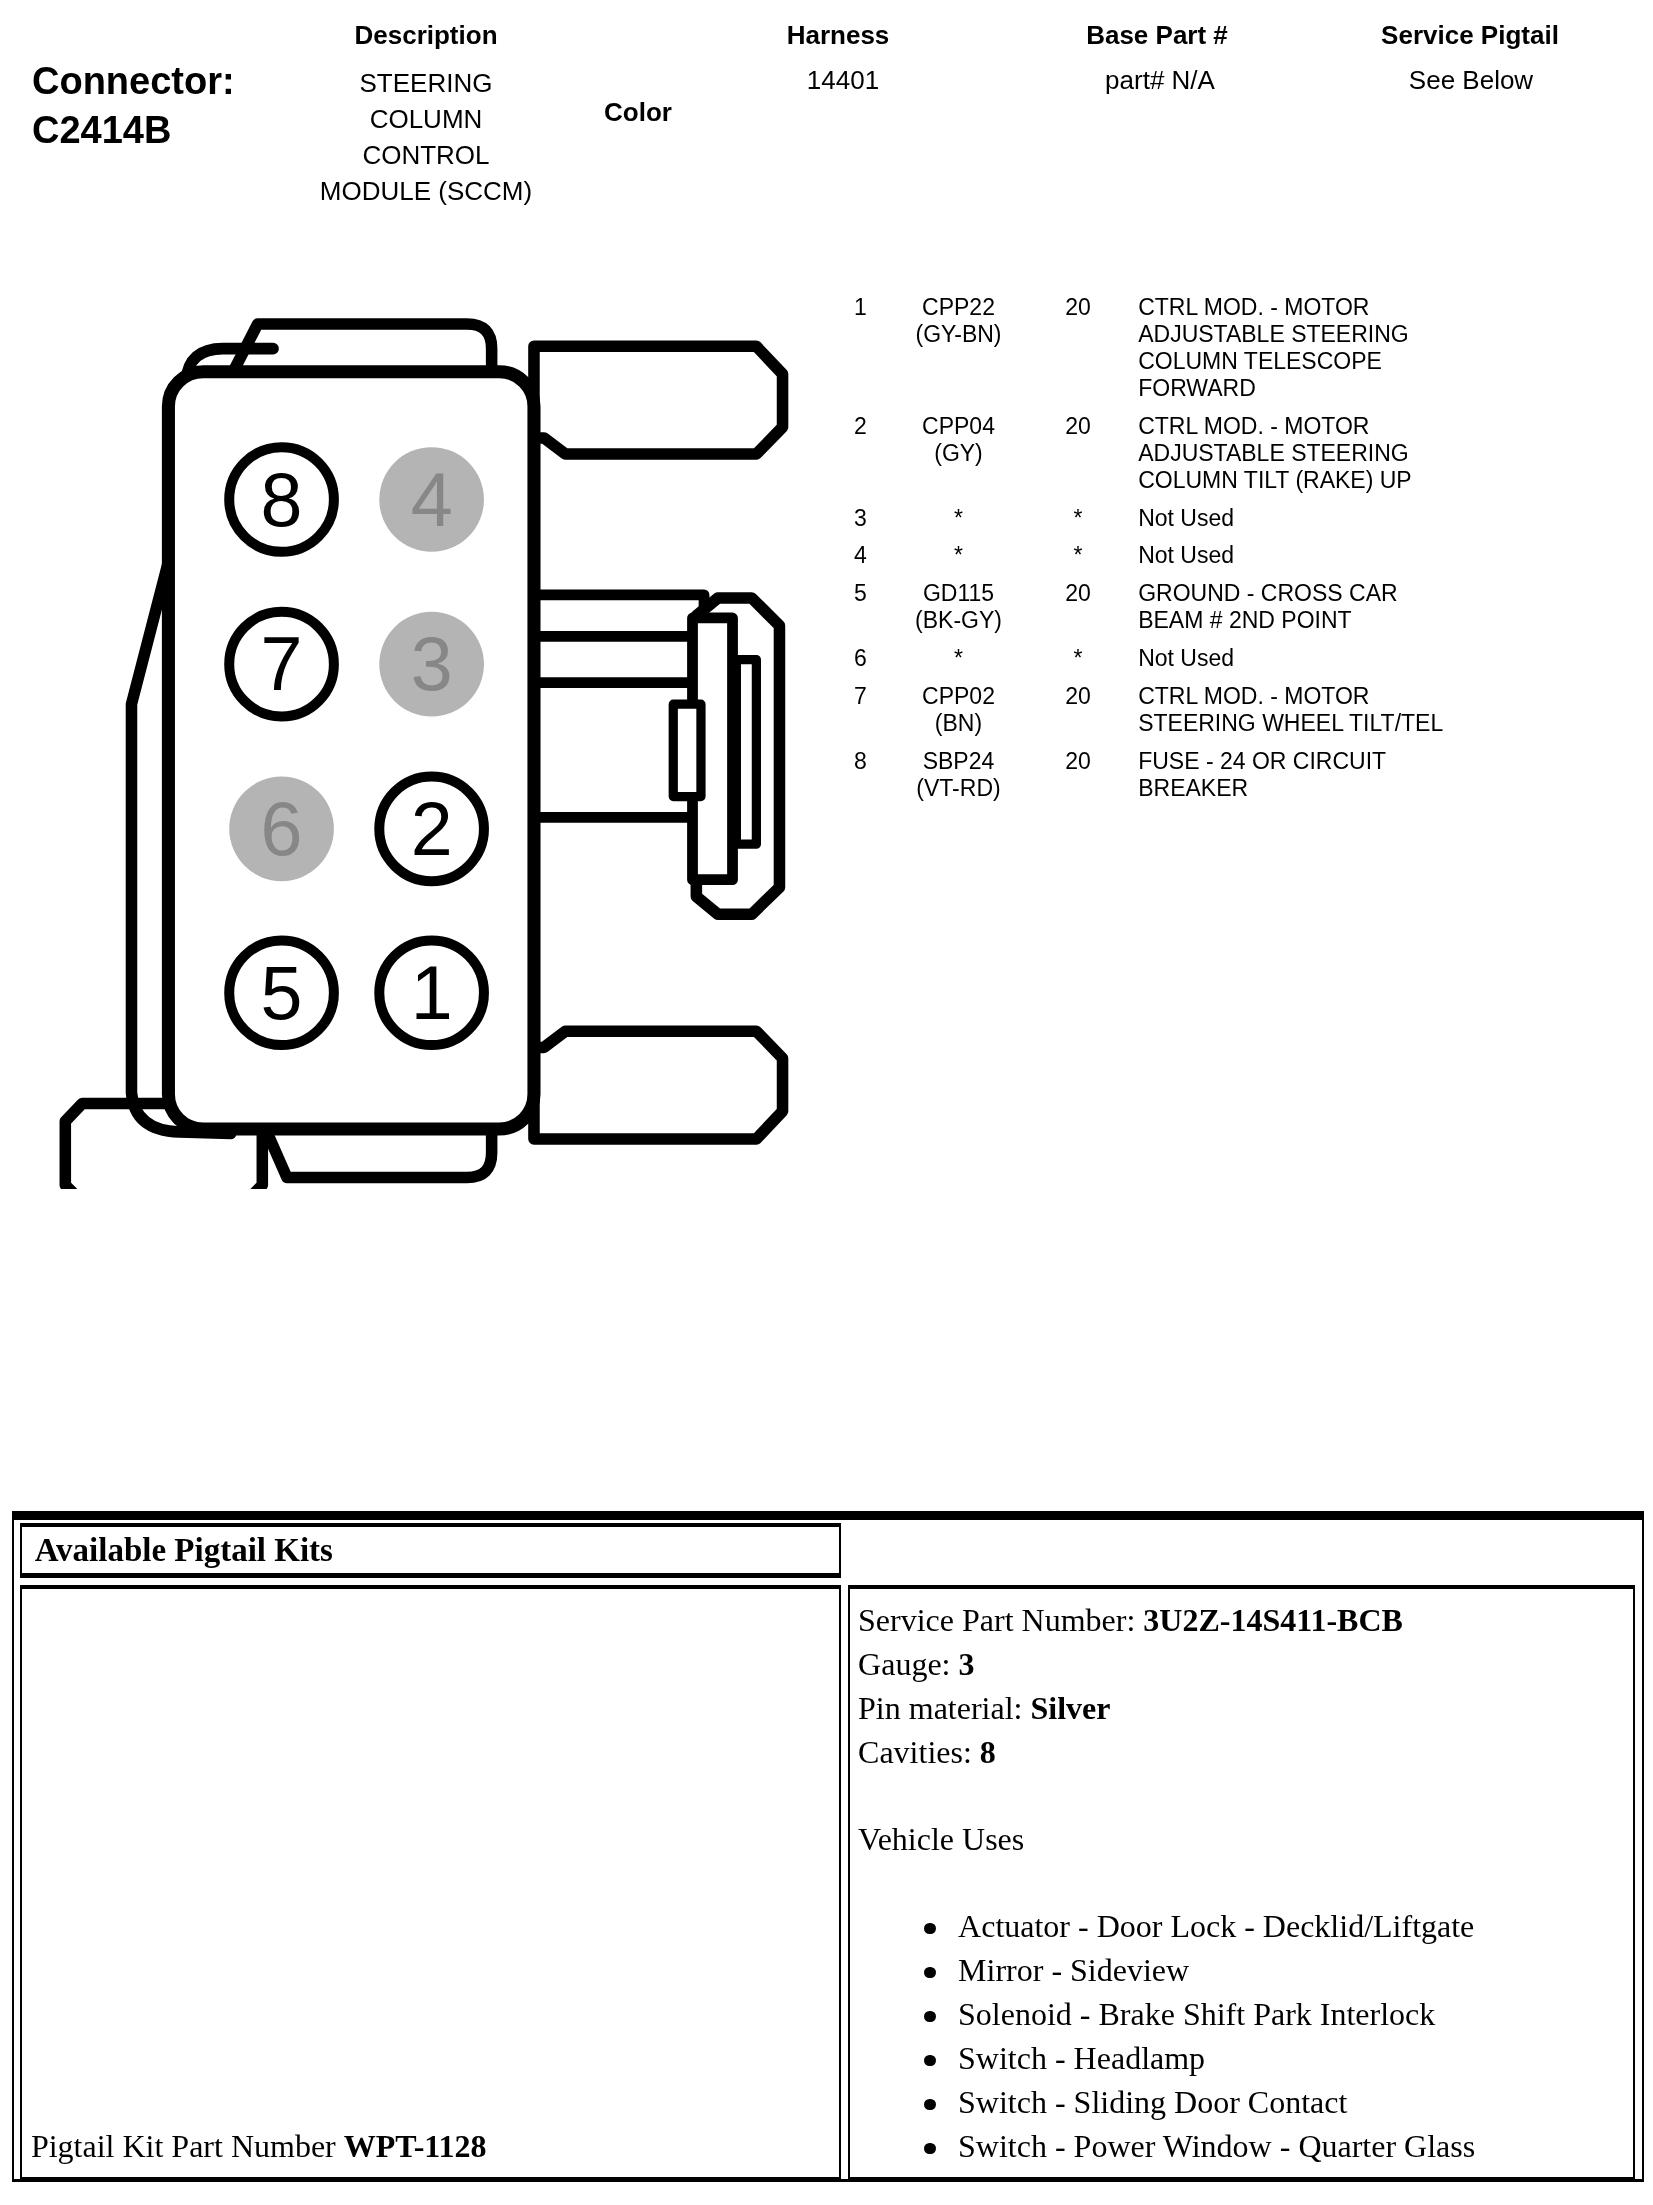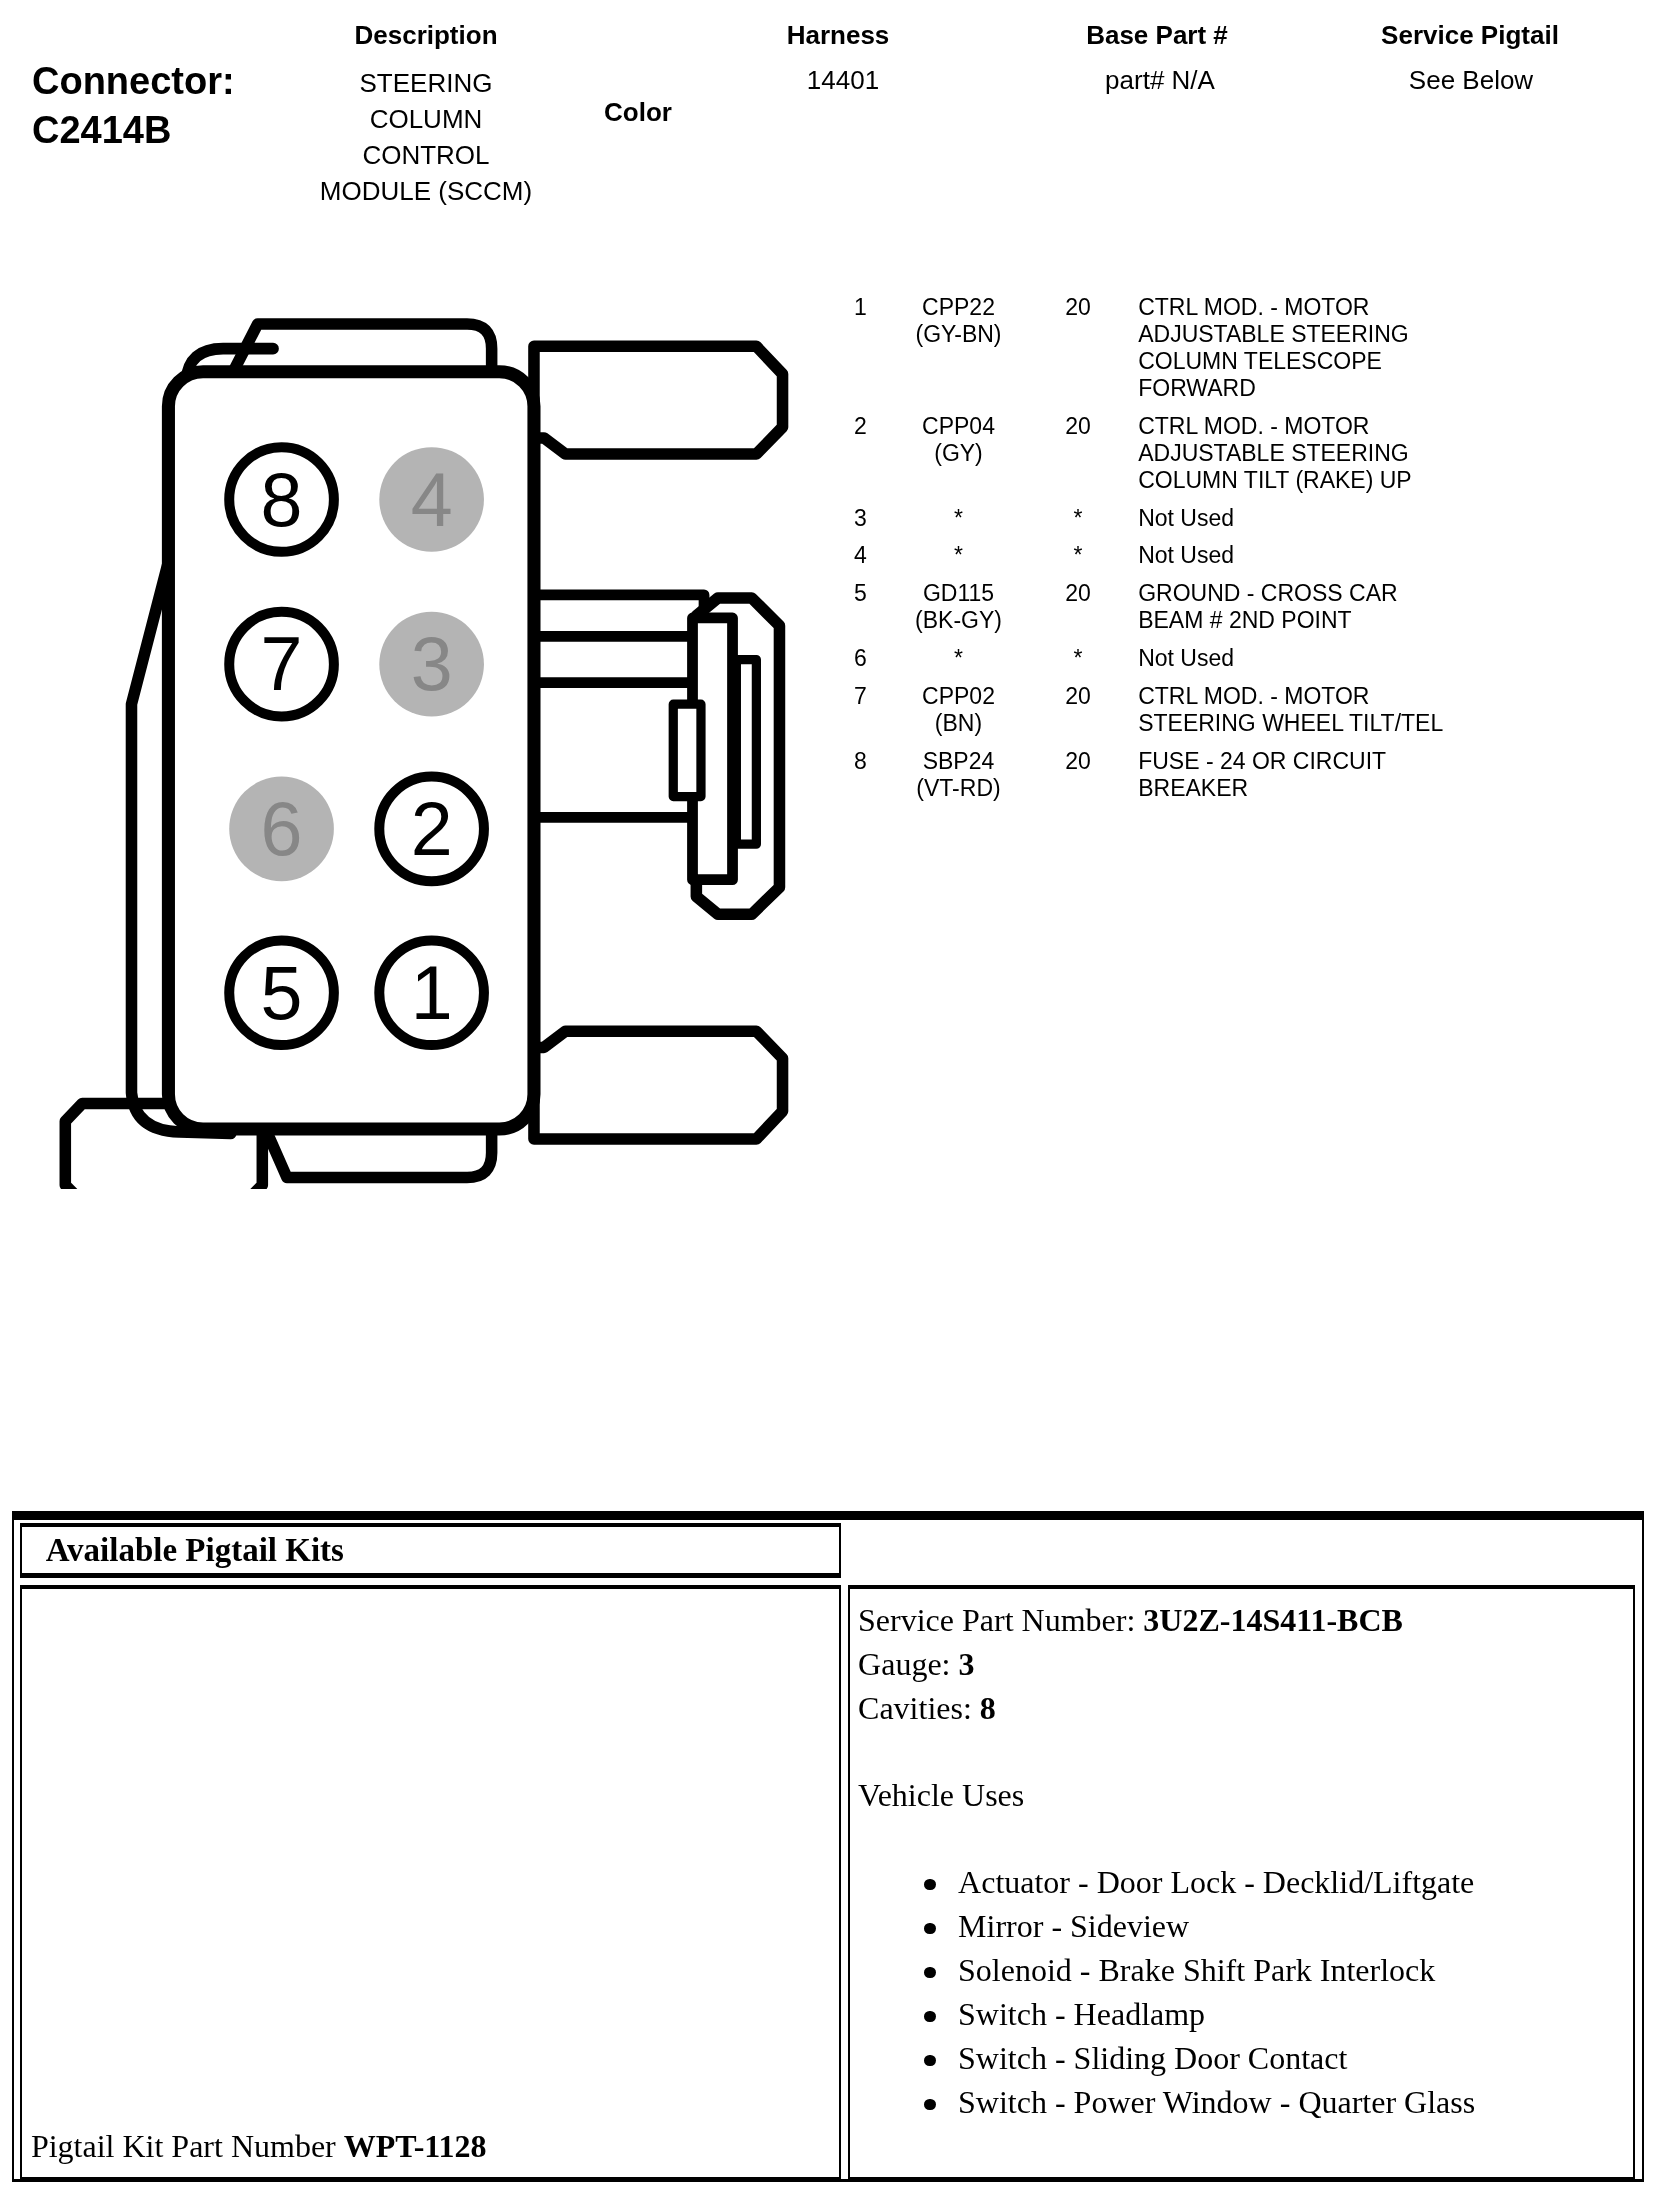--- a/index.html
+++ b/index.html
@@ -49,21 +49,21 @@
     box-sizing:border-box;
     border-top:9.2px solid #000; border-left:2.3px solid #000;
     border-right:2.3px solid #000; border-bottom:3.1px solid #000;
     font-family:"Liberation Serif", serif;
   }
   .kit-header-cell {
     position:absolute; left:6.2px; top:3.1px; width:821px; height:55px;
     box-sizing:border-box;
     border:2.3px solid #000; border-top-width:4.6px; border-bottom-width:5.4px;
     font-size:33px; font-weight:bold; line-height:43px;
-    padding-left:24px; padding-top:1.5px;
+    padding-left:13px; padding-top:1.5px;
   }
   .kit-body-row {
     position:absolute; left:6.2px; right:6.2px; top:65px; bottom:0;
     display:flex; gap:7.7px;
   }
   .kit-cell {
     box-sizing:border-box; border:2.3px solid #000; border-top-width:4.6px;
   }
   .kit-cell-left {
     width:821px; flex:none;
@@ -318,20 +318,21 @@
     <div class="kit-body-row">
       <div class="kit-cell kit-cell-left">
         <div class="kitpart-line">
           <span>Pigtail Kit Part Number </span><b>WPT-1128</b>
         </div>
       </div>
       <div class="kit-cell kit-cell-right">
         <div id="spec-lines">
             <div class="spec-line"><span>Service Part Number: </span><b>3U2Z-14S411-BCB</b></div>
             <div class="spec-line"><span>Gauge: </span><b>3</b></div>
+            <div class="spec-line"><span>Pin material: </span><b>Silver</b></div>
             <div class="spec-line"><span>Cavities: </span><b>8</b></div>
           </div>
         <div class="vuses-label">Vehicle Uses</div>
         <ul class="vuses" id="vuses-list">
             <li>Actuator - Door Lock - Decklid/Liftgate</li>
             <li>Mirror - Sideview</li>
             <li>Solenoid - Brake Shift Park Interlock</li>
             <li>Switch - Headlamp</li>
             <li>Switch - Sliding Door Contact</li>
             <li>Switch - Power Window - Quarter Glass</li>

